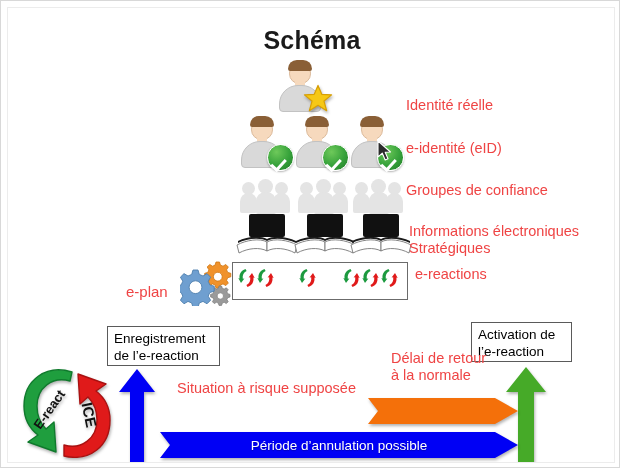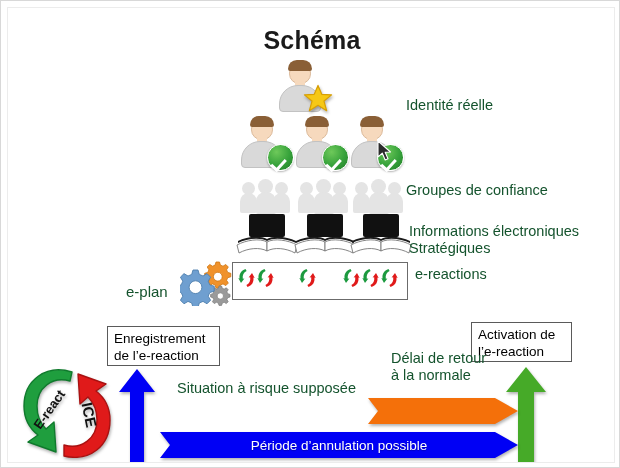--- a/index.html
+++ b/index.html
@@ -20,21 +20,21 @@
     background:#ffffff;
     border:1px solid #ececec;
     box-sizing:border-box;
     overflow:hidden;
   }
   .abs{position:absolute;}
   #title{
     left:0;top:18px;width:608px;text-align:center;
     font-size:25px;font-weight:bold;color:#1a1a1a;letter-spacing:0.2px;
   }
-  .lbl{font-size:14.5px;color:#14532d;white-space:nowrap;line-height:1.22;}
+  .lbl{font-size:14.5px;color:#ef4444;white-space:nowrap;line-height:1.22;}
 
   
   .person{position:absolute;width:48px;height:52px;}
   .p-head{position:absolute;left:13px;top:2px;width:22px;height:22px;border-radius:50% 50% 46% 46%;
     background:#f6d9bd;border:1px solid #dcbb9c;box-sizing:border-box;}
   .p-hair{position:absolute;left:12px;top:0px;width:24px;height:11px;border-radius:12px 12px 3px 3px;background:#8a5f36;}
   .p-body{position:absolute;left:3px;top:25px;width:42px;height:27px;
     border-radius:19px 19px 4px 4px;background:#d9d9d9;border:1px solid #c2c2c2;box-sizing:border-box;}
   .p-neck{position:absolute;left:19px;top:20px;width:10px;height:8px;background:#f6d9bd;}
 
@@ -175,20 +175,21 @@
       <div class="screen"></div>
       <svg class="book" viewBox="0 0 62 20">
         <path d="M31 3 C24 -1 10 1 2 5 L2 7 C10 3 24 1 31 5 Z" fill="#1b1b1b"></path>
         <path d="M31 3 C38 -1 52 1 60 5 L60 7 C52 3 38 1 31 5 Z" fill="#1b1b1b"></path>
         <path d="M31 6 C24 2 10 4 1 9 L3 17 C12 12 24 11 31 15 Z" fill="#ffffff" stroke="#777" stroke-width="0.9"></path>
         <path d="M31 6 C38 2 52 4 61 9 L59 17 C50 12 38 11 31 15 Z" fill="#ffffff" stroke="#777" stroke-width="0.9"></path>
       </svg>
     </div>
 
     <div class="abs lbl" style="left:398px;top:89px;">Identité réelle</div>
+    <div class="abs lbl" style="left:398px;top:132px;">e-identité (eID)</div>
     <div class="abs lbl" style="left:398px;top:174px;">Groupes de confiance</div>
     <div class="abs lbl" style="left:401px;top:232px;">Stratégiques</div>
     <div class="abs lbl" style="left:401px;top:215px;">Informations électroniques</div>
     <div class="abs lbl" style="left:407px;top:258px;">e-reactions</div>
 
     <div class="abs lbl" style="left:118px;top:275px;font-size:15px;text-align:center;">e-plan</div>
 
     <svg class="abs" style="left:172px;top:252px;width:55px;height:46px;" viewBox="0 0 55 46">
       <g>
         <path d="M36 2 l3.5 0 0.9 3.1 2.6 1.1 2.8-1.7 2.5 2.5 -1.7 2.8 1.1 2.6 3.1 0.9 0 3.5 -3.1 0.9 -1.1 2.6 1.7 2.8 -2.5 2.5 -2.8-1.7 -2.6 1.1 -0.9 3.1 -3.5 0 -0.9-3.1 -2.6-1.1 -2.8 1.7 -2.5-2.5 1.7-2.8 -1.1-2.6 -3.1-0.9 0-3.5 3.1-0.9 1.1-2.6 -1.7-2.8 2.5-2.5 2.8 1.7 2.6-1.1z" fill="#f0922b" stroke="#cf7612" stroke-width="0.8"></path>

